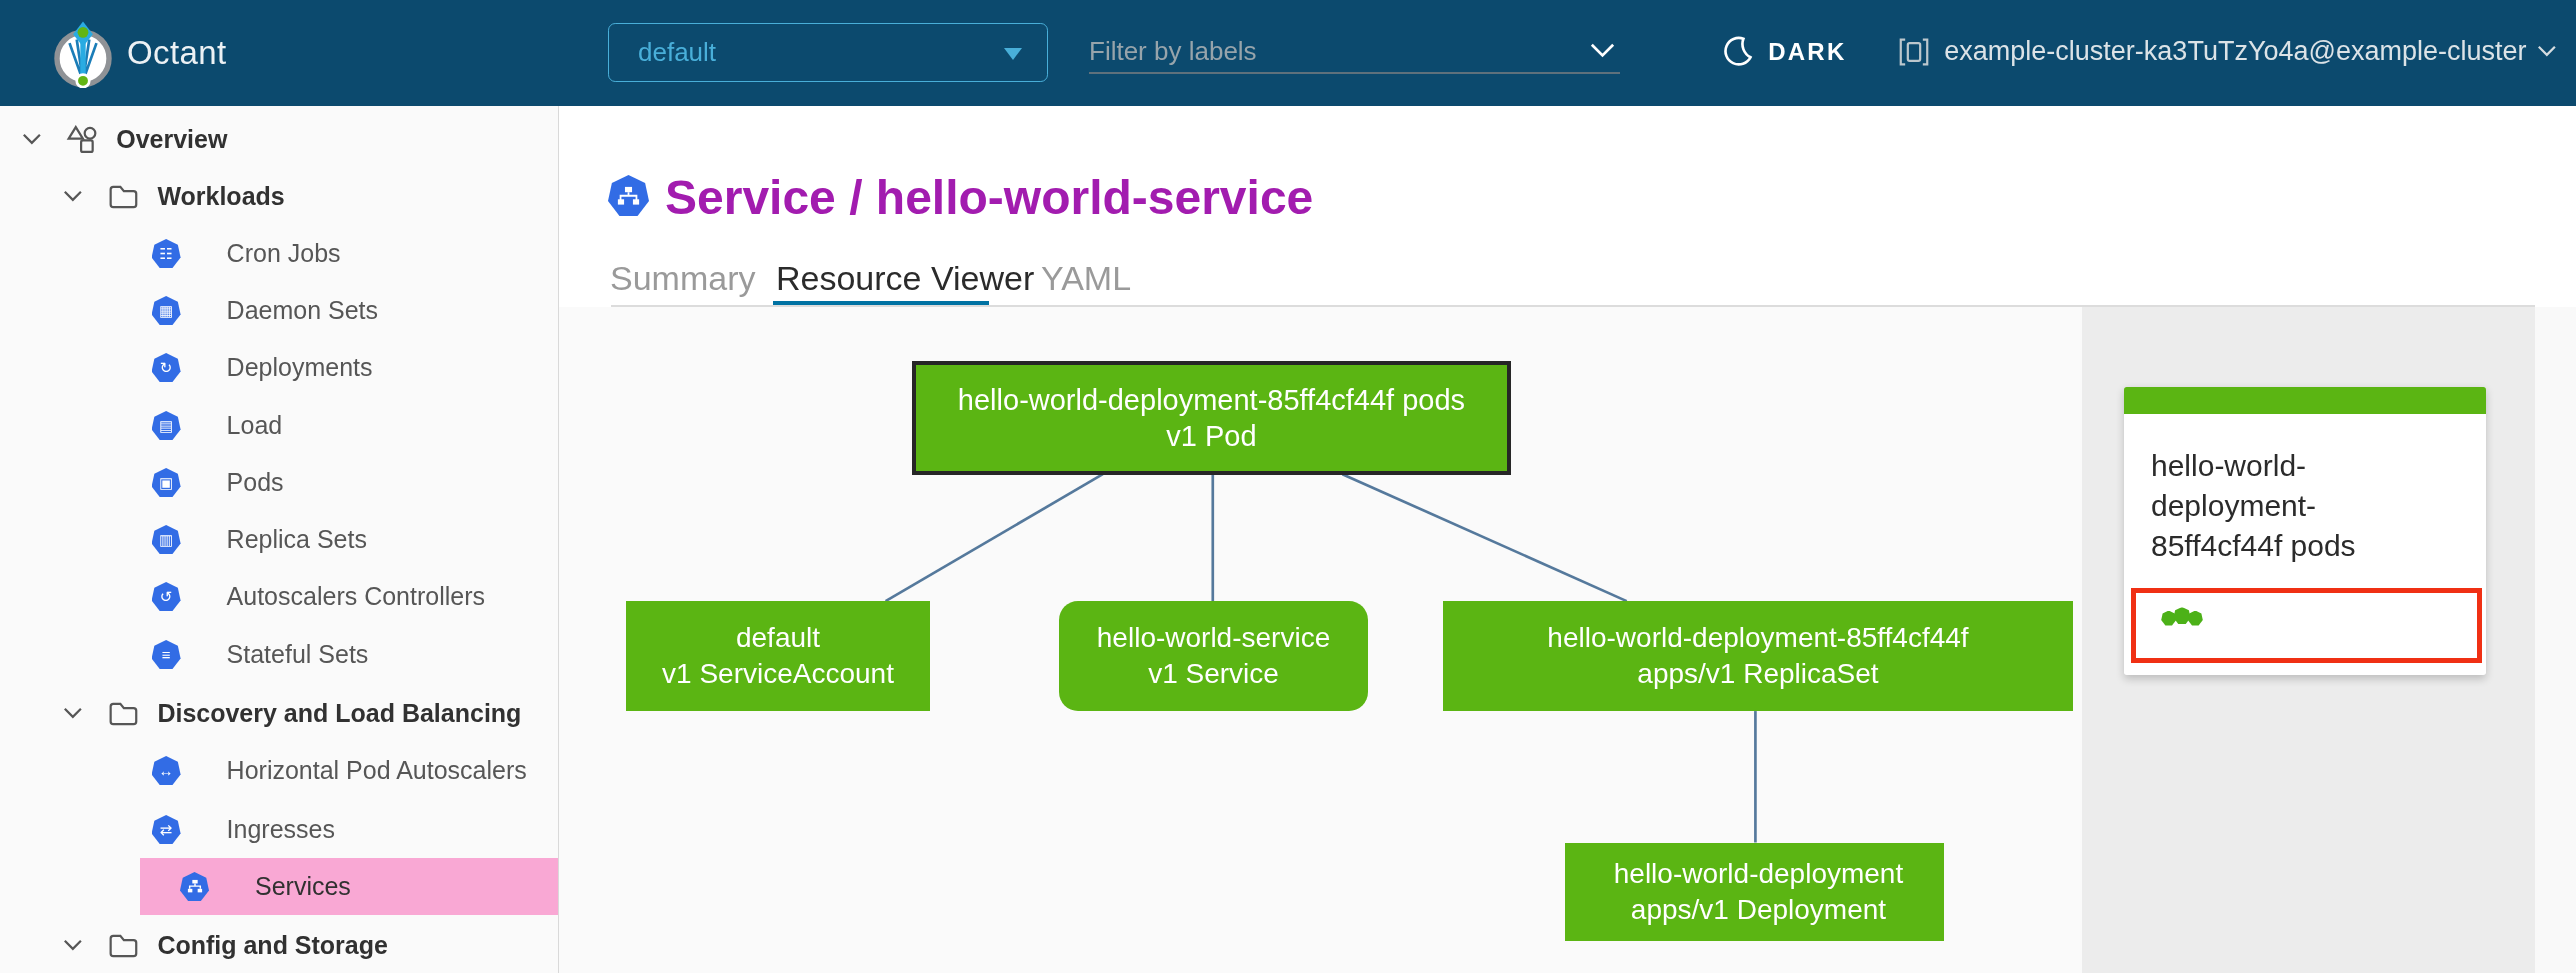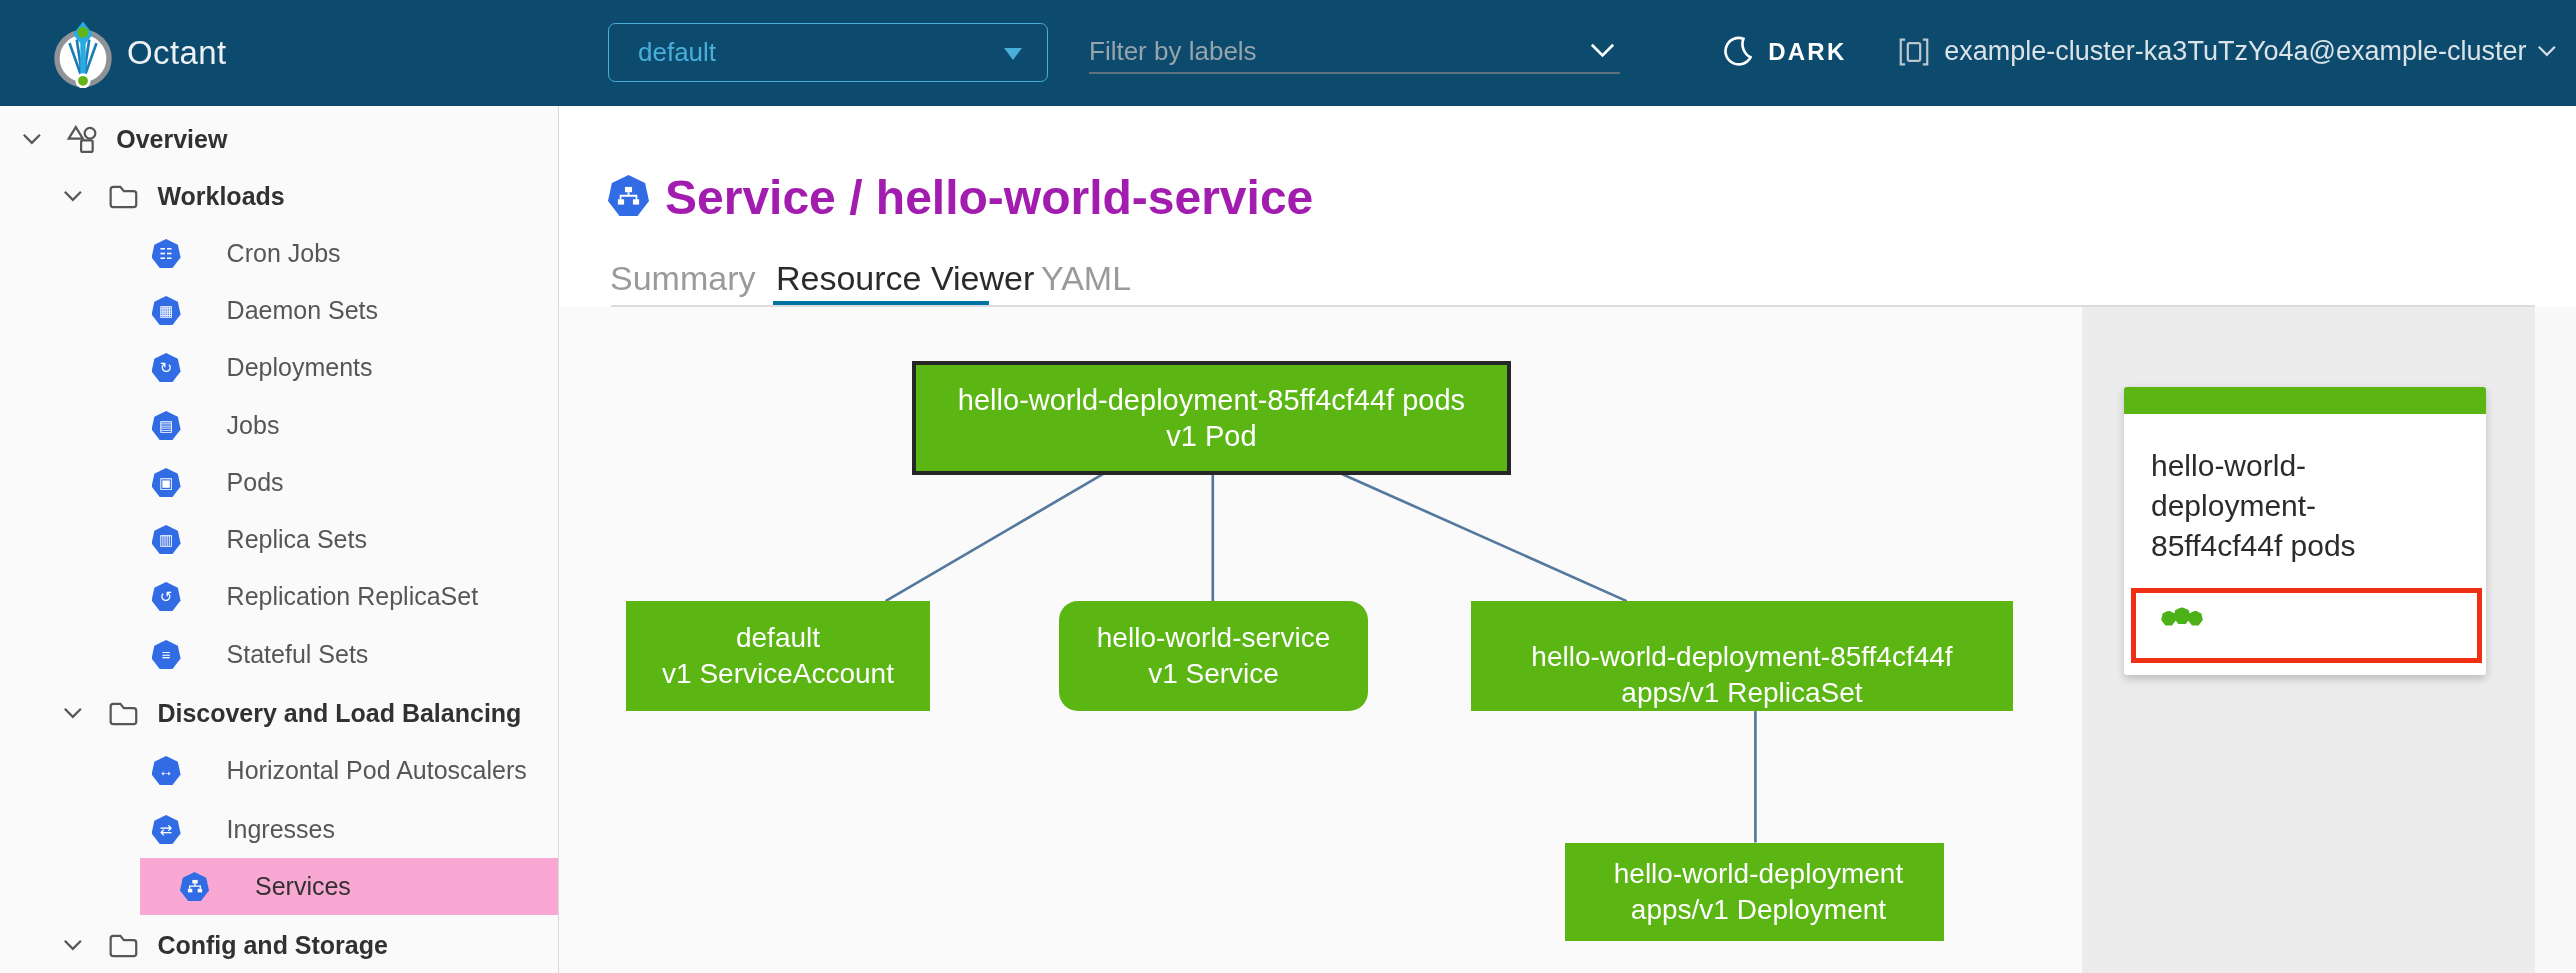--- a/index.html
+++ b/index.html
@@ -54,21 +54,21 @@
   .main-divider { position:absolute; left:611px; top:305px; width:1924px; height:1.8px; background:#dcdcdc; }
 
   
   .graph { position:absolute; left:559px; top:307px; width:1523px; height:666px; background:#fafafa; }
   .gnode { position:absolute; background:#5bb513; color:#fff; display:flex; flex-direction:column;
     align-items:center; justify-content:center; text-align:center; font-size:28px; line-height:36px; cursor:pointer; }
   .gnode.selected { border:4.5px solid #262626; }
   .n1 { left:353px; top:54px;  width:599px; height:114px; font-size:29px; }
   .n2 { left:67px;  top:294px; width:304px; height:110px; }
   .n3 { left:500px; top:294px; width:309px; height:110px;border-radius:19px; }
-  .n4 { left:912px;top:294px; width:542px; height:110px;justify-content:flex-end; }
+  .n4 { left:884px;top:294px; width:630px; height:110px; }
   .n5 { left:1006px;top:536px; width:379px; height:98px;padding-left:8px; }
 
   
   .panel { position:absolute; left:2082px; top:307px; width:494px; height:666px; background:#ececec; }
   .panel-strip { position:absolute; right:0; top:0; width:41px; height:666px; background:#f9f9f9; }
   .card { position:absolute; left:42px; top:80px; width:362px; background:#ffffff;
     border-radius:2.7px; box-shadow:0 3.6px 9px rgba(0,0,0,.2); padding-bottom:12.5px; }
   .card-topbar { height:27px; background:#5bb513; border-radius:2.7px 2.7px 0 0; }
   .card-title { padding:32px 54px 21.5px 27px; font-size:30px; line-height:40px; color:#2b2b2b;
     overflow-wrap:anywhere; }
@@ -167,36 +167,36 @@
     <span class="item-label">Daemon Sets</span>
   </div>
 
   <div class="row lvl2" style="top:233px;">
     <span class="hepta">↻</span>
     <span class="item-label">Deployments</span>
   </div>
 
   <div class="row lvl2" style="top:291px;">
     <span class="hepta">▤</span>
-    <span class="item-label">Jobs</span>
+    <span class="item-label">Load</span>
   </div>
 
   <div class="row lvl2" style="top:348px;">
     <span class="hepta">▣</span>
     <span class="item-label">Pods</span>
   </div>
 
   <div class="row lvl2" style="top:405px;">
     <span class="hepta">▥</span>
     <span class="item-label">Replica Sets</span>
   </div>
 
   <div class="row lvl2" style="top:462px;">
     <span class="hepta">↺</span>
-    <span class="item-label">Replication ReplicaSet</span>
+    <span class="item-label">Autoscalers Controllers</span>
   </div>
 
   <div class="row lvl2" style="top:520px;">
     <span class="hepta">≡</span>
     <span class="item-label">Stateful Sets</span>
   </div>
 
   <div class="row lvl1" style="top:579px;">
     <svg class="chev" width="19.7" height="12.5" viewBox="0 0 22 14">
         <polyline points="2,2 11,11 20,2" fill="none" stroke="#565656" stroke-width="2.5"></polyline>

